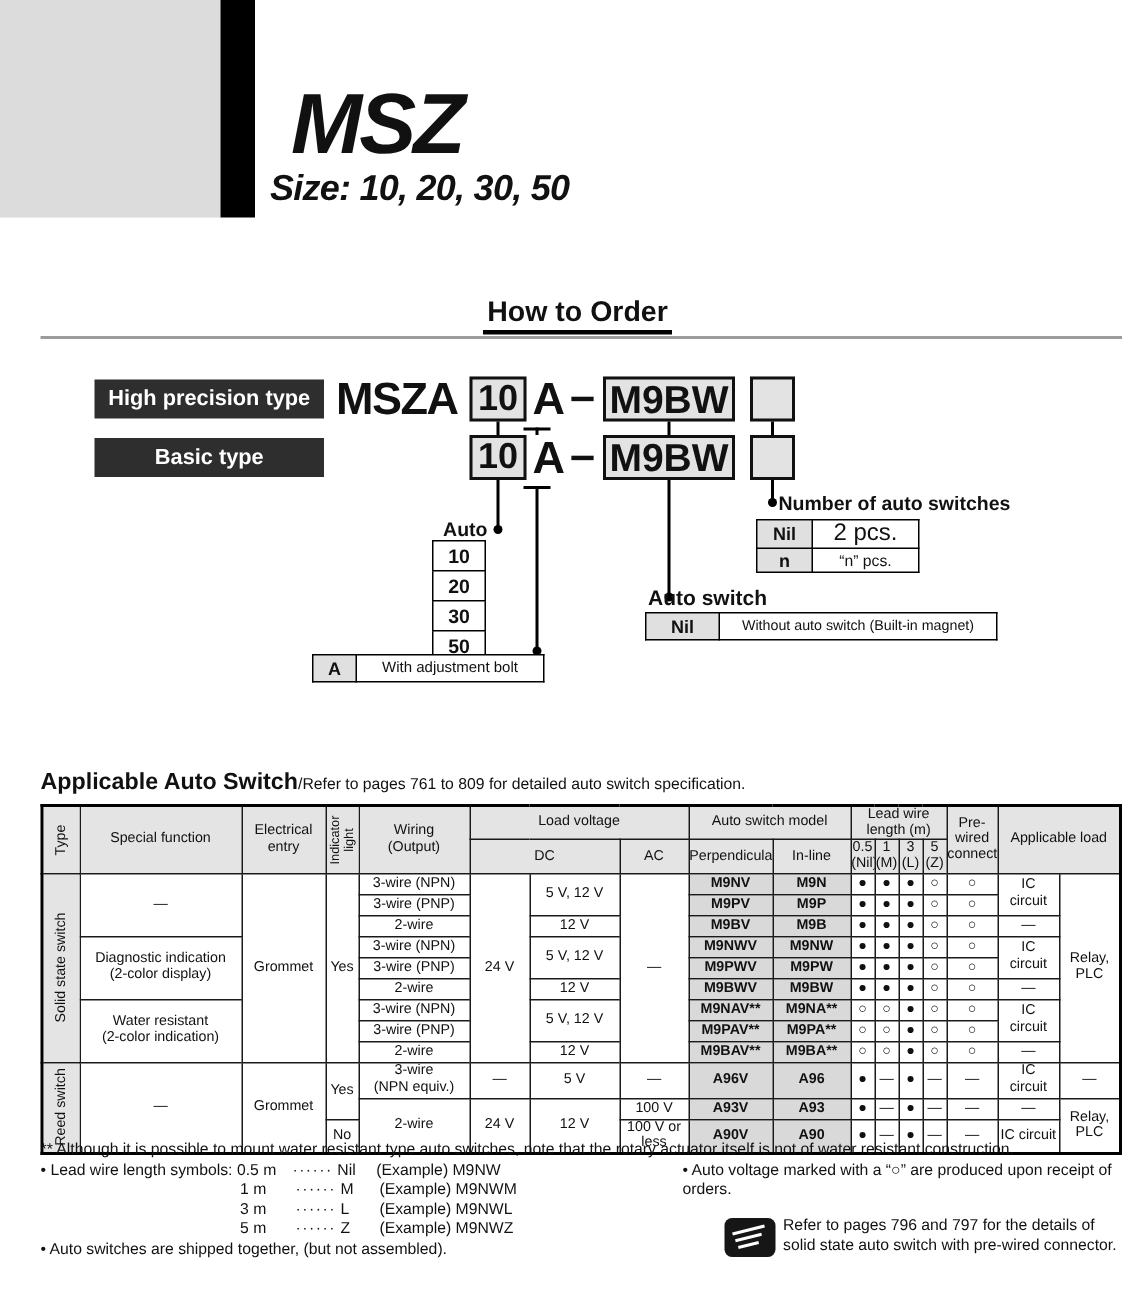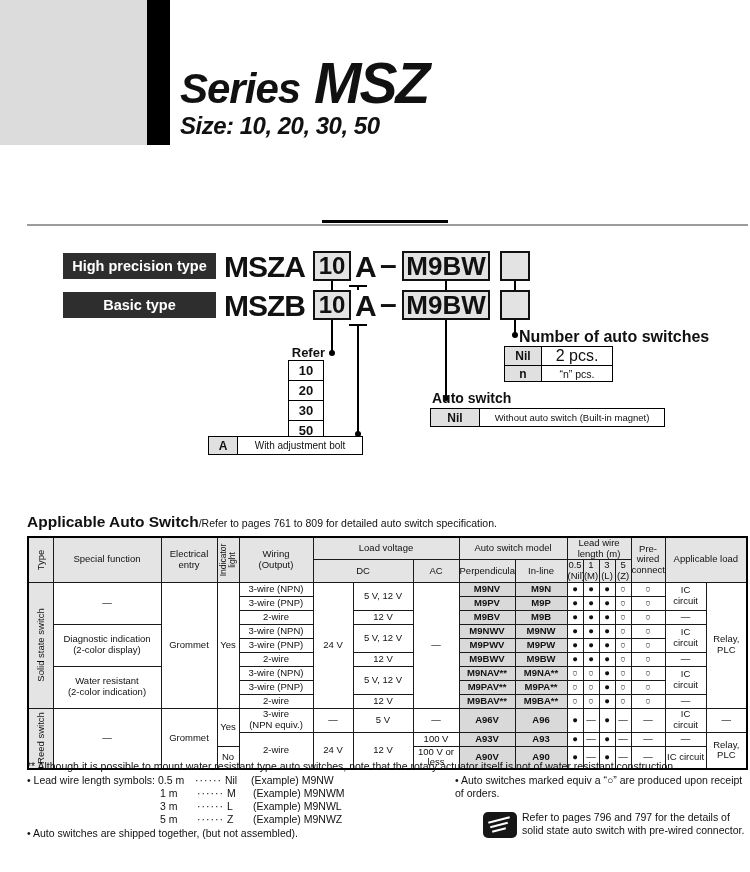--- a/index.html
+++ b/index.html
@@ -51,38 +51,37 @@
   .refer-icon .mark{position:absolute;background:#fff;height:2px;transform:rotate(-14deg);}
 </style>
 </head>
 <body>
 
 <div class="page">
 
   <div class="abs gray-block"></div>
   <div class="abs black-bar"></div>
   <div class="abs series-line">
-    <span class="series-word">Series</span>
     <span class="series-name">MSZ</span>
   </div>
   <div class="abs title3">Size: 10, 20, 30, 50</div>
 
+  <div class="abs hto-heading">How to Order</div>
   <div class="abs hto-underline"></div>
   <div class="abs hto-rule"></div>
 
   <div class="abs model-txt" style="left:224px;top:250px;">MSZA</div>
   <div class="abs type-box" style="left:63px;top:253px;">High precision type</div>
   <div class="abs obox" style="left:313px;top:251px;width:38px;height:30px;font-size:24px;">10</div>
   <div class="abs model-txt" style="left:355px;top:250px;">A</div>
   <div class="abs model-txt" style="left:380px;top:248px;">–</div>
   <div class="abs obox" style="left:402px;top:251px;width:88px;height:30px;font-size:26px;">M9BW</div>
   <div class="abs obox" style="left:500px;top:251px;width:30px;height:30px;"></div>
 
   <div class="abs type-box" style="left:63px;top:292px;">Basic type</div>
-  <div class="abs model-txt" style="left:224px;top:289px;">MSZB</div>
   <div class="abs obox" style="left:313px;top:290px;width:38px;height:30px;font-size:24px;">10</div>
   <div class="abs model-txt" style="left:355px;top:289px;">A</div>
   <div class="abs model-txt" style="left:380px;top:287px;">–</div>
   <div class="abs obox" style="left:402px;top:290px;width:88px;height:30px;font-size:26px;">M9BW</div>
   <div class="abs obox" style="left:500px;top:290px;width:30px;height:30px;"></div>
 
   <div class="abs vline" style="left:331px;top:281px;height:9px;"></div>
   <div class="abs vline" style="left:331px;top:320px;height:33px;"></div>
   <div class="abs bullet" style="left:332px;top:353px;"></div>
   <div class="abs hline" style="left:349px;top:285px;width:18px;"></div>
@@ -90,39 +89,39 @@
   <div class="abs hline" style="left:349px;top:324px;width:18px;"></div>
   <div class="abs vline" style="left:357px;top:324px;height:110px;"></div>
   <div class="abs bullet" style="left:358px;top:434px;"></div>
   <div class="abs vline" style="left:445px;top:281px;height:9px;"></div>
   <div class="abs vline" style="left:445px;top:320px;height:78px;"></div>
   <div class="abs bullet" style="left:446px;top:398px;"></div>
   <div class="abs vline" style="left:514px;top:281px;height:9px;"></div>
   <div class="abs vline" style="left:514px;top:320px;height:16px;"></div>
   <div class="abs bullet" style="left:515px;top:335px;"></div>
 
-  <div class="abs callout-label" style="left:277px;top:345px;width:48px;text-align:right;font-size:13px;">Refer</div>
+  <div class="abs callout-label" style="left:277px;top:345px;width:48px;text-align:right;font-size:13px;">Auto</div>
   <table class="mini abs" style="left:288px;top:360px;">
     <tbody>
         <tr>
           <td style="width:34px;height:19px;font-size:13px;font-weight:bold;">10</td>
         </tr>
     <tr>
           <td style="height:19px;font-size:13px;font-weight:bold;">20</td>
         </tr>
     <tr>
           <td style="height:19px;font-size:13px;font-weight:bold;">30</td>
         </tr>
     <tr>
           <td style="height:19px;font-size:13px;font-weight:bold;">50</td>
         </tr>
   </tbody>
     </table>
 
-  <div class="abs callout-label" style="left:519px;top:328px;font-size:16px;">Number of auto switches</div>
+  <div class="abs callout-label" style="left:519px;top:328px;font-size:13px;">Number of auto switches</div>
   <table class="mini abs" style="left:504px;top:346px;">
     <tbody>
         <tr>
       <td class="code-cell" style="width:36px;height:15px;">Nil</td>
       <td style="width:70px;font-size:16px;">2 pcs.</td>
     </tr>
     <tr>
       <td class="code-cell" style="height:15px;">n</td>
       <td style="font-size:10.5px;">“n” pcs.</td>
     </tr>
@@ -385,21 +384,21 @@
   <div class="abs fn" style="left:160px;top:787px;">
     <span class="fn-len">1 m</span><span class="fn-dots">······</span><span class="fn-sym">M</span><span>(Example) M9NWM</span>
   </div>
   <div class="abs fn" style="left:160px;top:800px;">
     <span class="fn-len">3 m</span><span class="fn-dots">······</span><span class="fn-sym">L</span><span>(Example) M9NWL</span>
   </div>
   <div class="abs fn" style="left:160px;top:813px;">
     <span class="fn-len">5 m</span><span class="fn-dots">······</span><span class="fn-sym">Z</span><span>(Example) M9NWZ</span>
   </div>
 
-  <div class="abs fn" style="left:455px;top:774px;width:292px;">• Auto switches marked equiv a “○” are produced upon receipt of orders.</div>
+  <div class="abs fn" style="left:455px;top:774px;width:292px;">• Auto voltage marked with a “○” are produced upon receipt of orders.</div>
   <div class="abs fn" style="left:27px;top:827px;">• Auto switches are shipped together, (but not assembled).</div>
 
   <div class="abs refer-icon" style="left:483px;top:812px;">
     <span class="mark" style="left:5px;top:7px;width:22px;"></span>
     <span class="mark" style="left:7px;top:12px;width:18px;"></span>
     <span class="mark" style="left:9px;top:17px;width:14px;"></span>
   </div>
   <div class="abs fn" style="left:522px;top:811px;width:226px;">Refer to pages 796 and 797 for the details of solid state auto switch with pre-wired connector.</div>
 
 </div>

